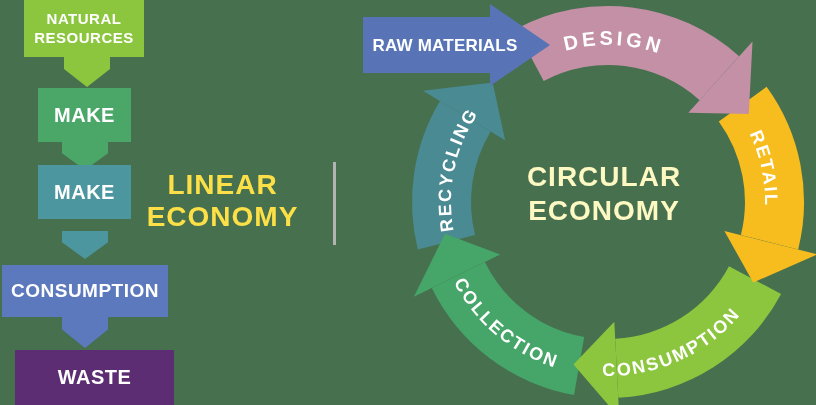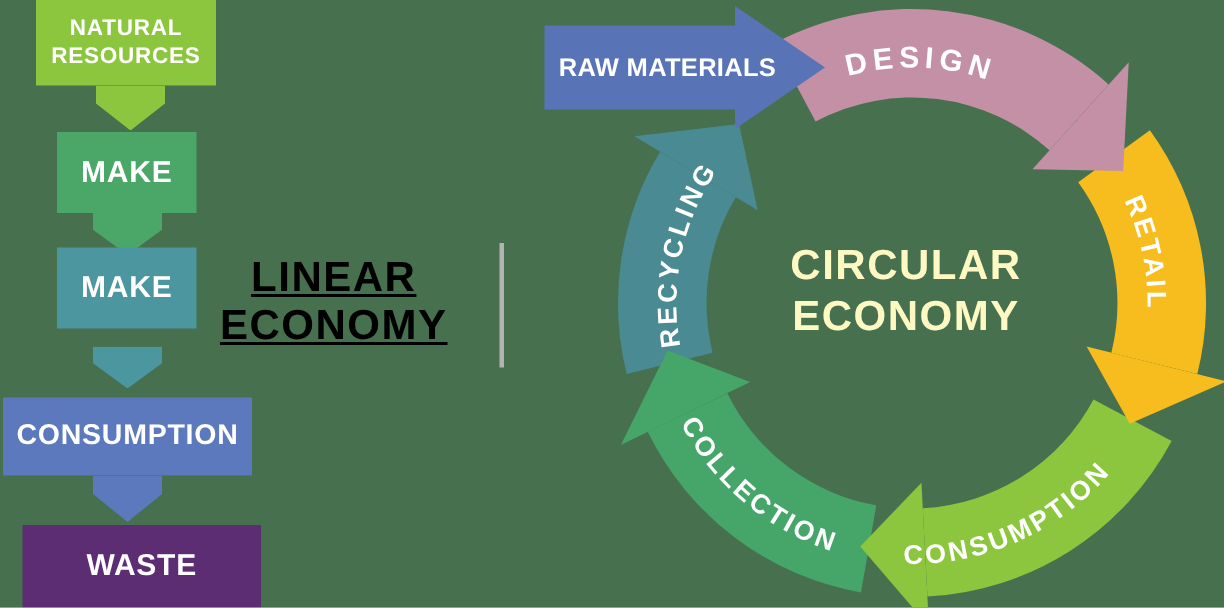--- a/index.html
+++ b/index.html
@@ -26,21 +26,21 @@
       <div class="flow-arrow" style="left: 64px; top: 57px; width: 46px; height: 30px; background: rgb(140, 198, 63);"></div>
       <div class="flow-box" style="left: 38px; top: 88px; width: 93px; height: 54px; font-size: 20px; background: rgb(75, 167, 104);">MAKE</div>
       <div class="flow-arrow" style="left: 62px; top: 142px; width: 46px; height: 28px; background: rgb(75, 167, 104);"></div>
       <div class="flow-box" style="left: 38px; top: 165px; width: 93px; height: 54px; font-size: 20px; background: rgb(76, 150, 160);">MAKE</div>
       <div class="flow-arrow" style="left: 62px; top: 231px; width: 46px; height: 28px; background: rgb(76, 150, 160);"></div>
       <div class="flow-box" style="left: 2px; top: 265px; width: 166px; height: 52px; font-size: 19px; background: rgb(91, 121, 188);">CONSUMPTION</div>
       <div class="flow-arrow" style="left: 62px; top: 317px; width: 46px; height: 31px; background: rgb(91, 121, 188);"></div>
       <div class="flow-box" style="left: 15px; top: 350px; width: 159px; height: 55px; font-size: 20px; background: rgb(92, 45, 115);">WASTE</div>
     </div>
 
-  <div class="title linear-title" style="color: #000000; text-decoration: underline;">
+  <div class="title linear-title" style="color: #fde047;">
     <div>LINEAR</div>
     <div>ECONOMY</div>
   </div>
 
   <div class="divider" id="divider" style="background: rgb(179, 179, 179);"></div>
 
   <svg id="ring" viewBox="0 0 456 405">
       <path d="M156.0,28.9 A196 196 0 0 1 379.1,56.3 L339.7,100.2 A137 137 0 0 0 183.7,81.0 Z" fill="#C390A5"></path>
       <path d="M406.6,86.8 A196 196 0 0 1 438.2,249.4 L380.9,235.1 A137 137 0 0 0 358.8,121.5 Z" fill="#F7BD1E"></path>
       <path d="M421.1,294.0 A196 196 0 0 1 258.3,397.7 L255.2,338.8 A137 137 0 0 0 369.0,266.3 Z" fill="#8CC63E"></path>

